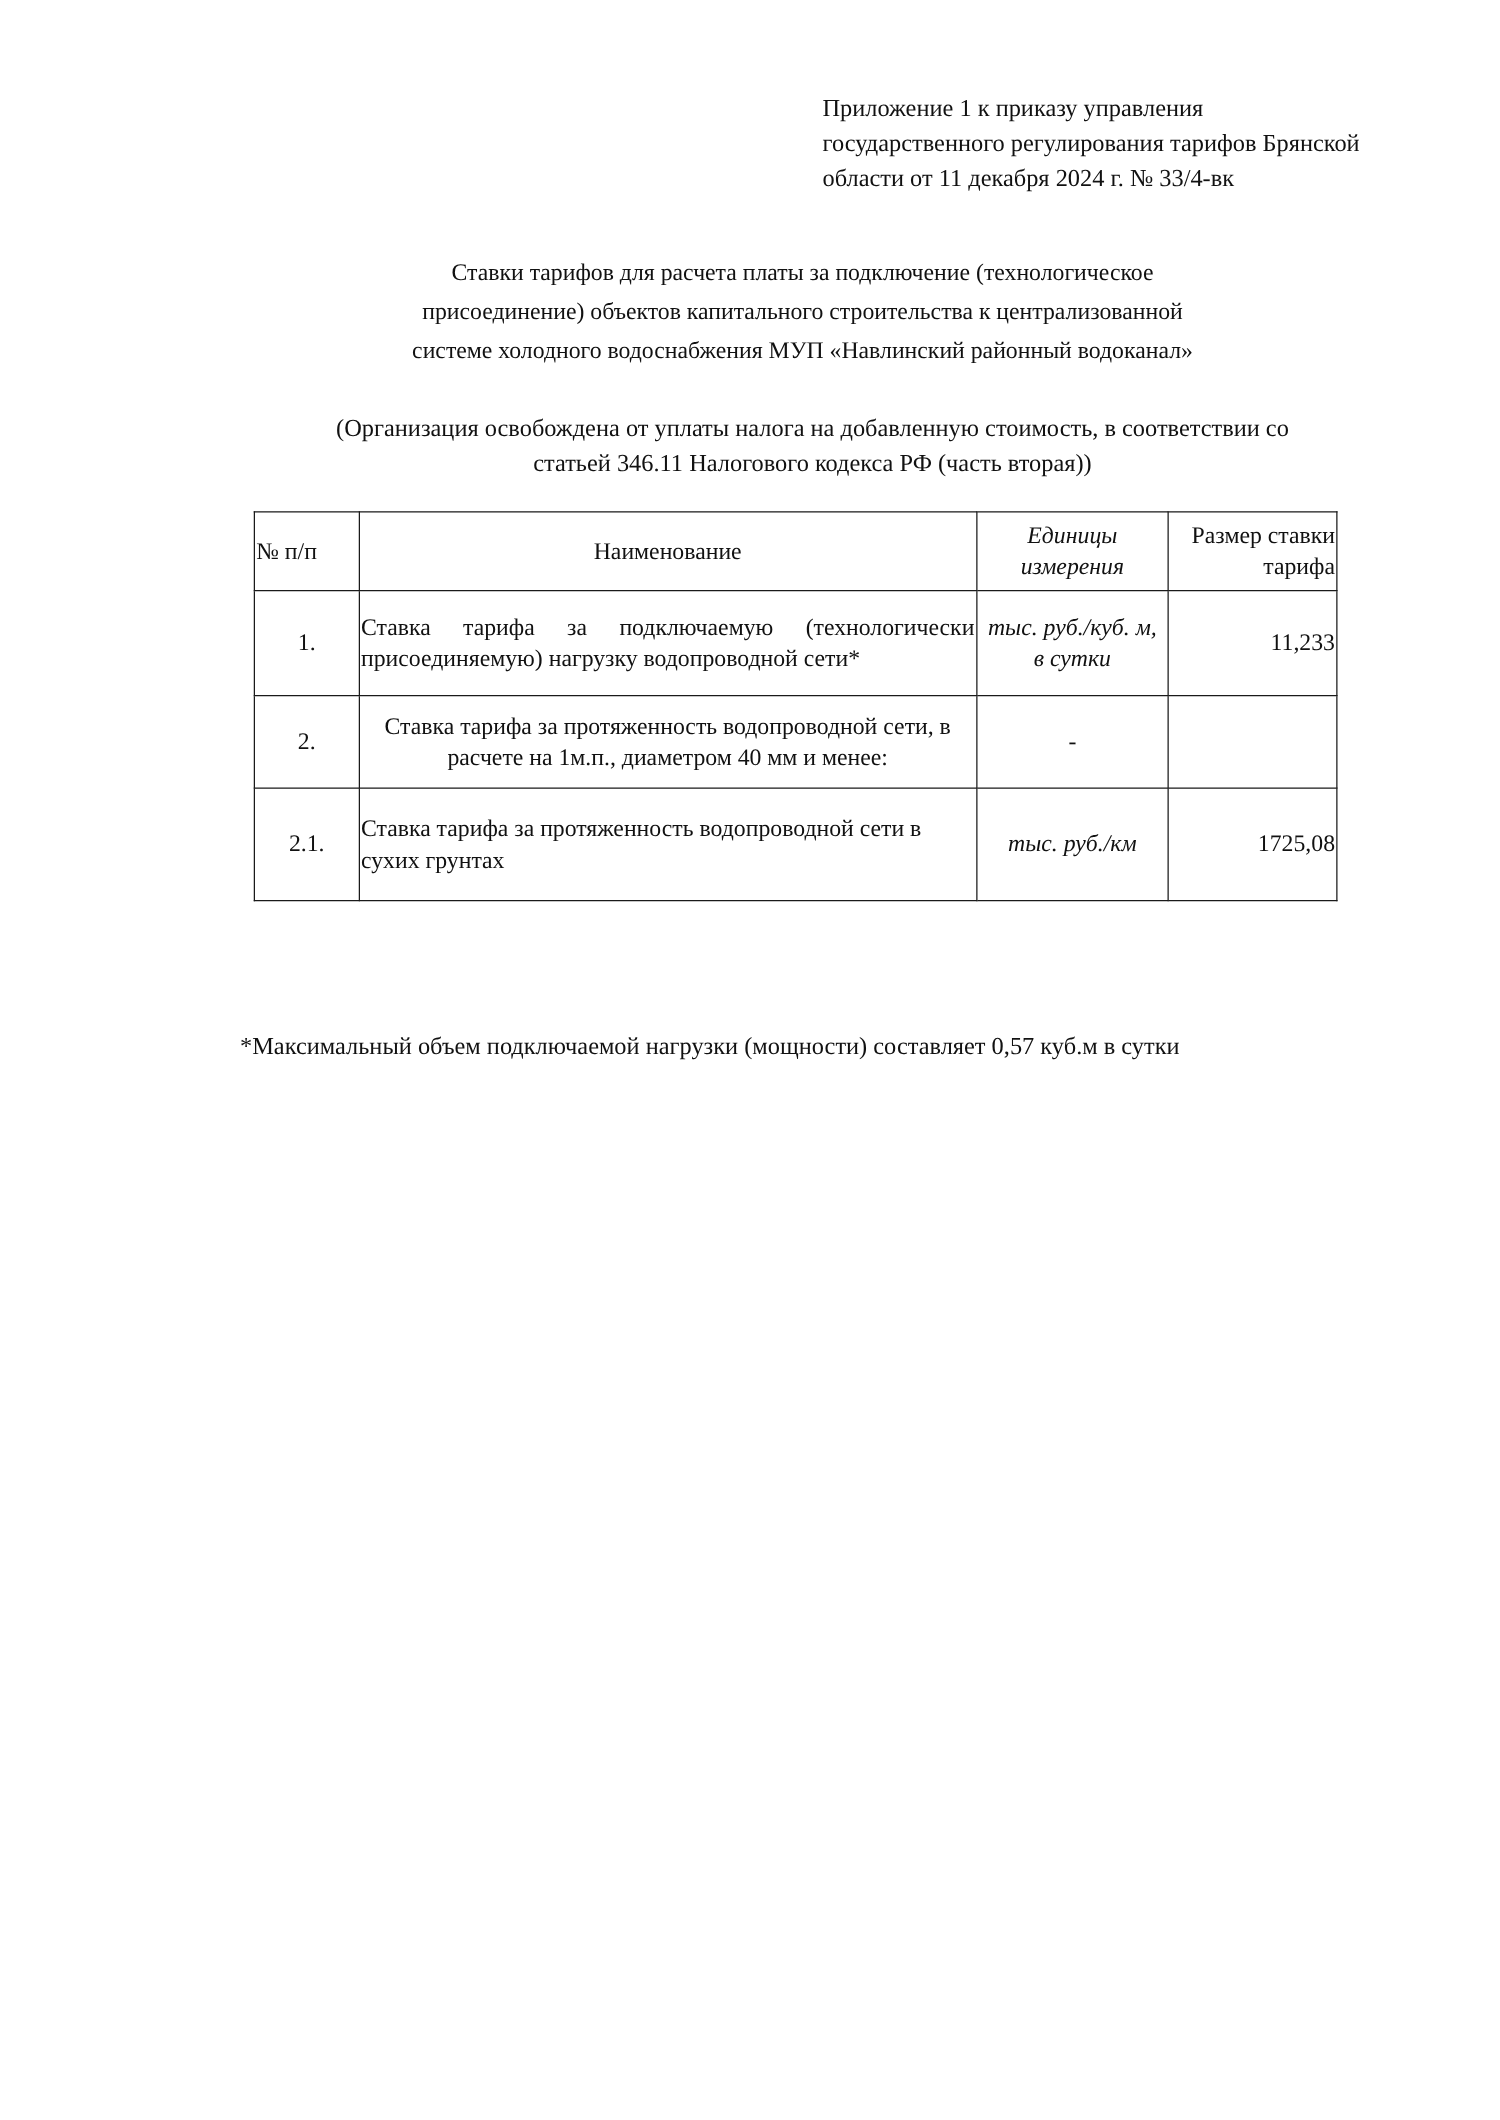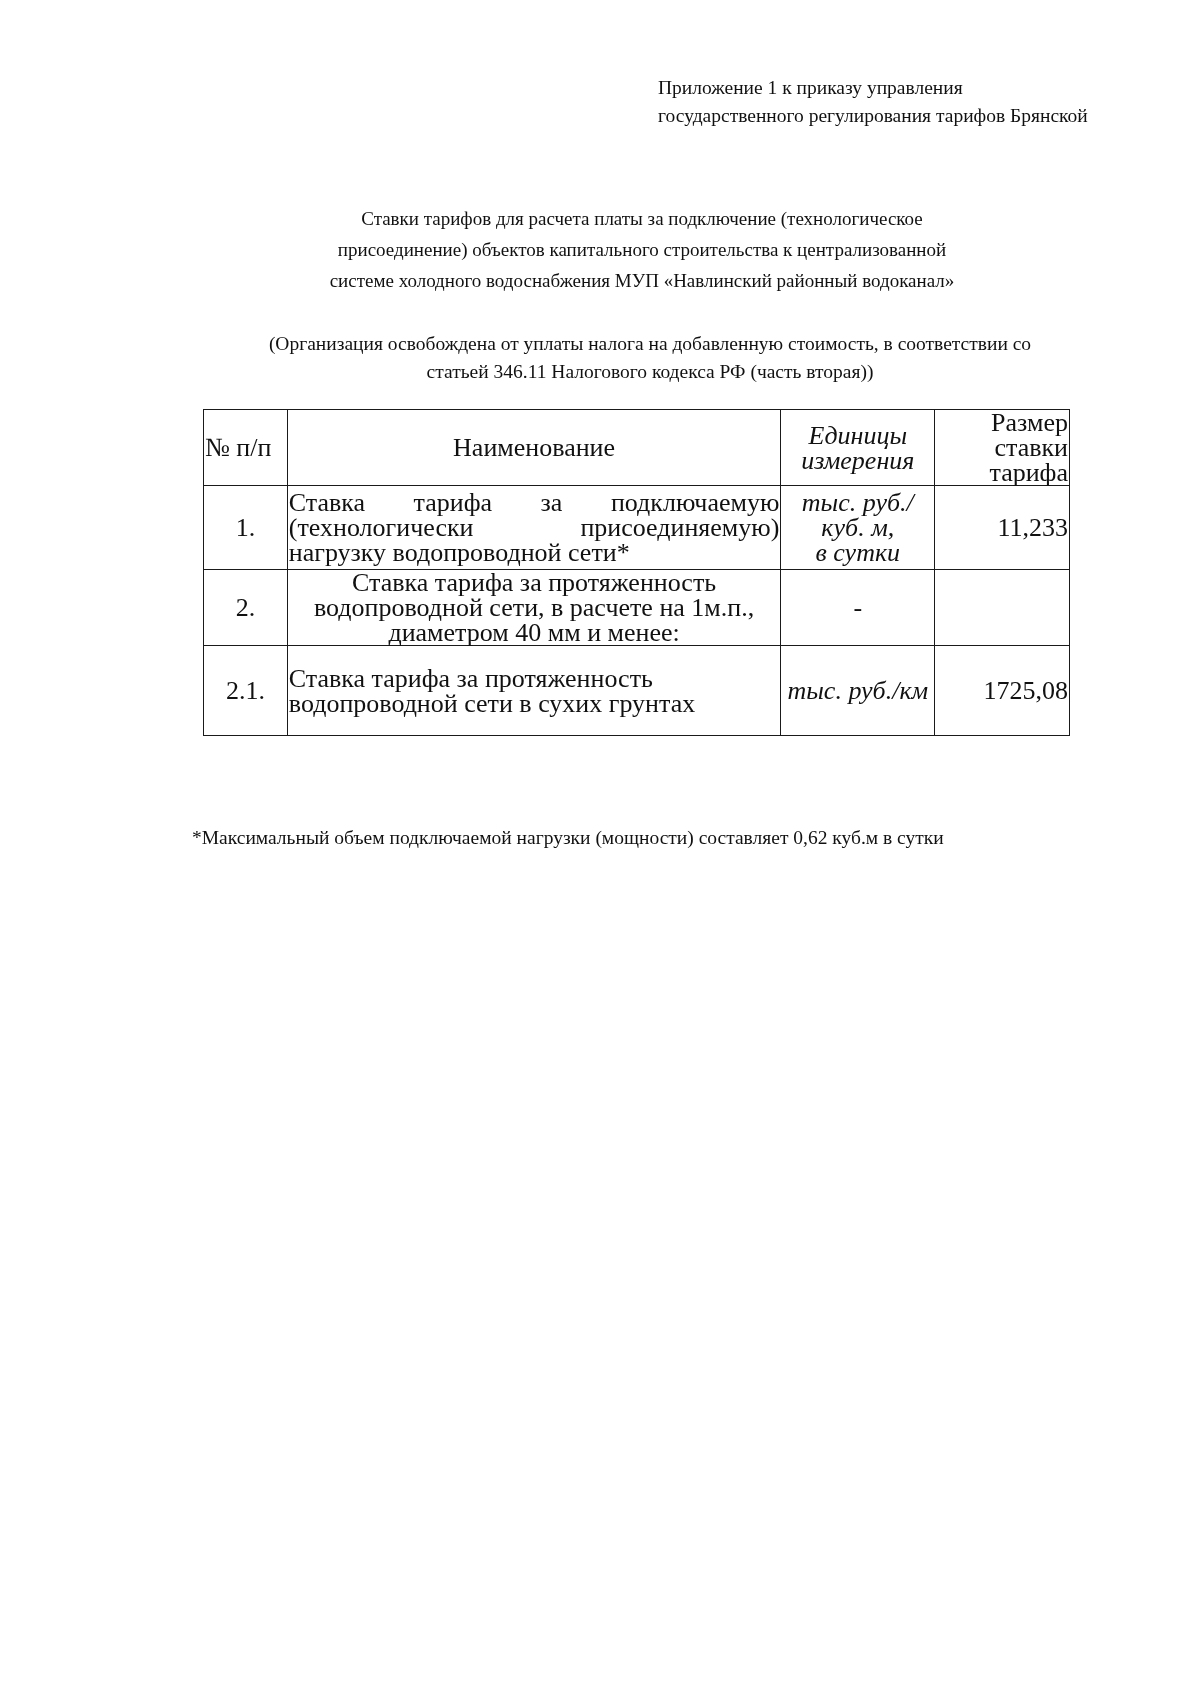--- a/index.html
+++ b/index.html
@@ -43,21 +43,21 @@
       font-size: 19.5px;
       line-height: 28px;
     }
     .note div { white-space: nowrap; }
     table.tariffs {
       position: absolute;
       left: 203px;
       top: 409px;
       width: 867px;
       border-collapse: collapse;
-      font-size: 26px;
+      font-size: 19px;
       line-height: 25px;
     }
     table.tariffs th, table.tariffs td {
       border: 1.5px solid #1a1a1a;
       padding: 0 1px;
       font-weight: normal;
       vertical-align: middle;
     }
     .c1 { width: 81px; text-align: center; }
     .c2 { width: 492px; }
@@ -86,20 +86,21 @@
       line-height: 26px;
       white-space: nowrap;
     }
   </style>
 </head>
 <body>
 
 <div class="appendix">
   <div>Приложение 1 к приказу управления</div>
   <div>государственного регулирования тарифов Брянской</div>
+  <div>области от 11 декабря 2024 г. № 33/4-вк</div>
 </div>
 
 <div class="title">
   <div>Ставки тарифов для расчета платы за подключение (технологическое</div>
   <div>присоединение) объектов капитального строительства к централизованной</div>
   <div>системе холодного водоснабжения МУП «Навлинский районный водоканал»</div>
 </div>
 
 <div class="note">
   <div>(Организация освобождена от уплаты налога на добавленную стоимость, в соответствии со</div>
@@ -143,13 +144,13 @@
       <td class="c1">2.1.</td>
       <td class="c2 left-text">Ставка тарифа за протяженность водопроводной сети в сухих грунтах</td>
       <td class="c3">
         <div>тыс. руб./км</div>
       </td>
       <td class="c4">1725,08</td>
     </tr>
   </tbody>
 </table>
 
-<div class="footnote">*Максимальный объем подключаемой нагрузки (мощности) составляет 0,62 куб.м в сутки</div>
+<div class="footnote">*Максимальный объем подключаемой нагрузки (мощности) составляет 0,57 куб.м в сутки</div>
 
 </body></html>

